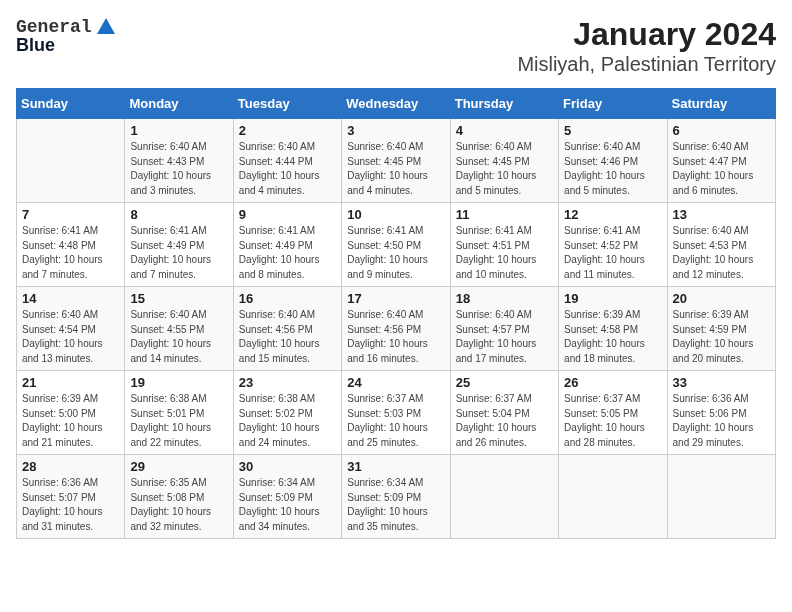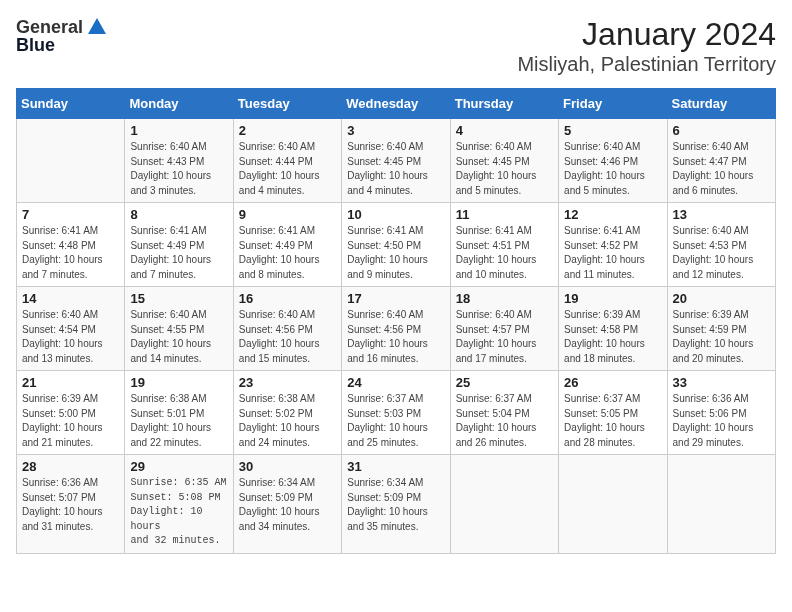--- a/index.html
+++ b/index.html
@@ -26,21 +26,21 @@
       font-weight: bold;
       line-height: 1.1;
     }
     .logo-general { color: #333; }
     .logo-blue { color: #0f172a; }
     .title-block {
       text-align: right;
     }
     .month-title {
       font-size: 32px;
-      font-weight: normal;
+      font-weight: bold;
       color: #222;
     }
     .location {
       font-size: 20px;
       color: #444;
     }
     table {
       width: 100%;
       border-collapse: collapse;
       table-layout: fixed;
@@ -84,21 +84,21 @@
     td.empty {
       background-color: #f9f9f9;
     }
   </style>
 </head>
 <body>
 
 <div class="header">
   <div class="logo">
     <div>
-      <div style="display:flex; align-items:center; gap:2px;">
+      <div style="display:flex; align-items:center; gap:2px;font-family:Liberation Mono, monospace;">
         <span class="logo-text logo-general">General</span>
         <svg width="22" height="22" viewBox="0 0 22 22" style="margin-left:1px; margin-bottom:2px;">
           <polygon points="11,2 20,18 2,18" fill="#1a6fc4"></polygon>
         </svg>
       </div>
       <div style="margin-top:-4px;">
         <span class="logo-text logo-blue">Blue</span>
       </div>
     </div>
   </div>
@@ -322,21 +322,21 @@
       <tr>
         <td>
           <span class="day-number">28</span>
           <div class="day-info" style="white-space: pre-line;">Sunrise: 6:36 AM
 Sunset: 5:07 PM
 Daylight: 10 hours
 and 31 minutes.</div>
         </td>
         <td>
           <span class="day-number">29</span>
-          <div class="day-info" style="white-space: pre-line; font-family: Liberation Mono, monospace;">Sunrise: 6:35 AM
+          <div class="day-info" style="white-space: pre-line;">Sunrise: 6:35 AM
 Sunset: 5:08 PM
 Daylight: 10 hours
 and 32 minutes.</div>
         </td>
         <td>
           <span class="day-number">30</span>
           <div class="day-info" style="white-space: pre-line;">Sunrise: 6:34 AM
 Sunset: 5:09 PM
 Daylight: 10 hours
 and 34 minutes.</div>

